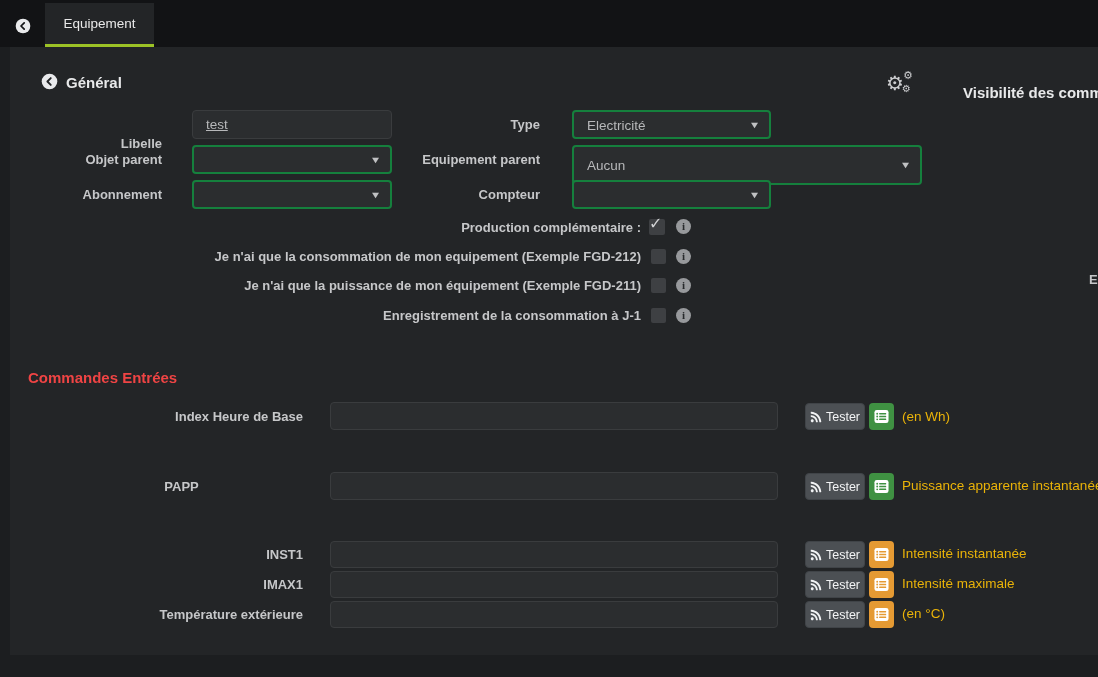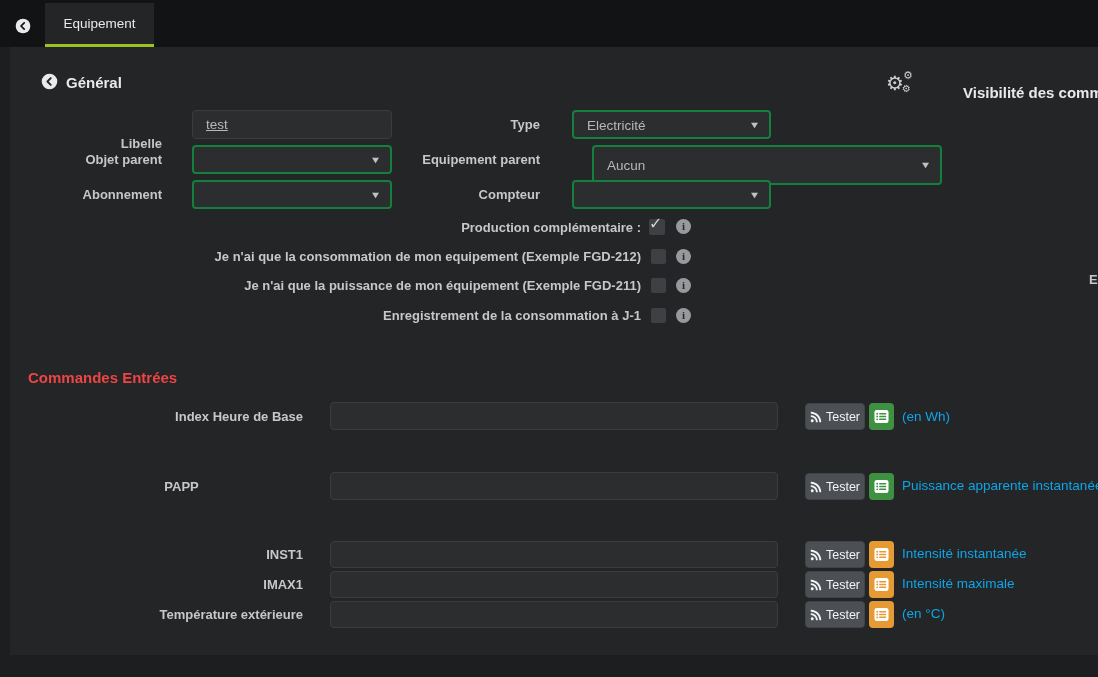--- a/index.html
+++ b/index.html
@@ -80,21 +80,21 @@
     display:flex; align-items:center; justify-content:center; gap:4px;
     font-size:12.5px; cursor:pointer;
   }
   .cmd-type-btn {
     position:absolute; width:25px; height:27px; border-radius:4px;
     display:flex; align-items:center; justify-content:center; cursor:pointer;
   }
   .cmd-type-btn.green  { background:#3f9142; color:#3f9142; }
   .cmd-type-btn.orange { background:#e59a33; color:#e59a33; }
   .unit-label {
-    position:absolute; font-size:13.5px; color:#0ea5e9; white-space:nowrap;
+    position:absolute; font-size:13.5px; color:#eab308; white-space:nowrap;
   }
   .partial { position:absolute; font-size:13px; font-weight:700; color:#c6c7c9; white-space:nowrap; }
 </style>
 </head>
 <body>
 
 <div class="topbar">
   <span class="back-btn">
     <svg width="16" height="16" viewBox="0 0 24 24">
       <circle cx="12" cy="12" r="11" fill="#e9eaec"></circle>
@@ -131,21 +131,21 @@
   <span class="sel-text">Electricité</span>
   <span class="caret">▼</span>
 </div>
 
 <span class="flabel" style="left:20px; top:152px; width:142px;">Objet parent</span>
 <div class="sel" style="left:192px; top:145px; width:200px; height:29px;">
   <span class="sel-text"></span>
   <span class="caret">▼</span>
 </div>
 <span class="flabel" style="left:340px; top:152px; width:200px;">Equipement parent</span>
-<div class="sel" style="left:572px; top:145px; width:350px; height:40px;margin-left:20px;">
+<div class="sel" style="left:572px; top:145px; width:350px; height:40px;">
   <span class="sel-text">Aucun</span>
   <span class="caret">▼</span>
 </div>
 
 <span class="flabel" style="left:20px; top:187px; width:142px;">Abonnement</span>
 <div class="sel" style="left:192px; top:180px; width:200px; height:29px;">
   <span class="sel-text"></span>
   <span class="caret">▼</span>
 </div>
 <span class="flabel" style="left:340px; top:187px; width:200px;">Compteur</span>

